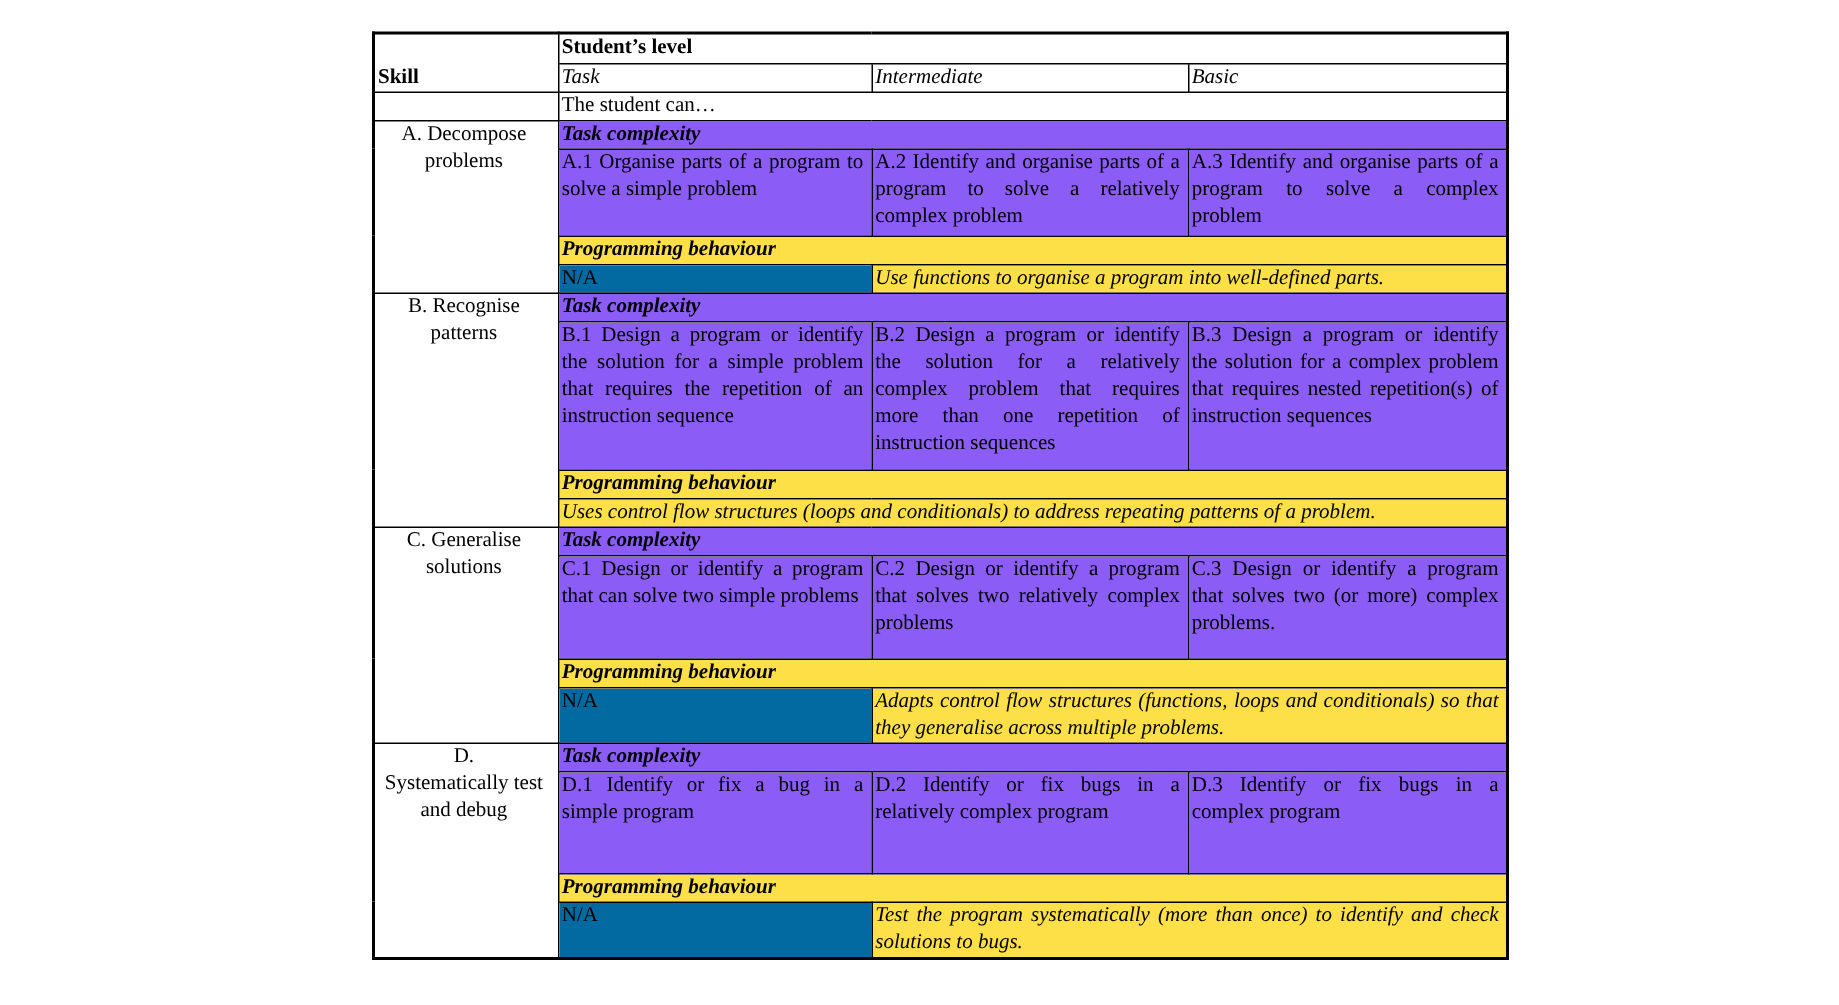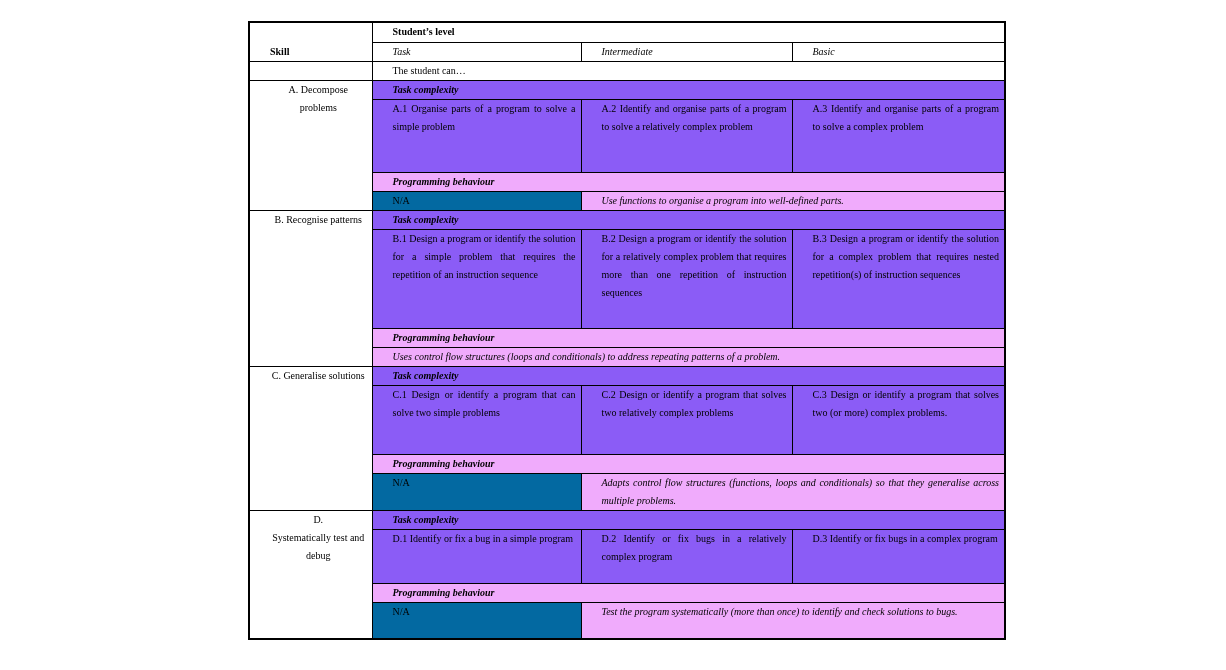--- a/index.html
+++ b/index.html
@@ -14,35 +14,35 @@
   table.rubric {
     position: absolute; left: 248px; top: 21px;
     width: 756px;
     border-collapse: collapse;
     table-layout: fixed;
     border: 2px solid #000;
   }
   td {
     border: 1px solid #000;
     vertical-align: top;
-    padding: 0 5px 0 20px;
-    font-size: 10px;
+    padding: 0 5px 0 2px;
+    font-size: 14px;
     line-height: 18px;
     overflow: hidden;
   }
   
-  .rh20{height:20px} .rh19{height:19px} .rh18{height:18px} .rh73{height:73px}
-  .rh122{height:99px} .rh69{height:69px} .rh36{height:36px} .rh54{height:54px}
+  .rh20{height:20px} .rh19{height:19px} .rh18{height:18px} .rh73{height:58px}
+  .rh122{height:99px} .rh69{height:69px} .rh36{height:36px} .rh54{height:68px}
   .rh17{height:17px} .rh37{height:37px}
   
   .bold { font-weight: bold; }
   .ital { font-style: italic; }
   .bi   { font-weight: bold; font-style: italic; }
   .blue { background: #8b5cf6; }
-  .green{ background: #f0abfc; font-style: italic; }
+  .green{ background: #fde047; font-style: italic; }
   .gray { background: #0369a1; }
   .just { text-align: justify; }
   .skill-hd { vertical-align: bottom; }
   .skill-cell { white-space: pre-line; text-align: center; }
 </style>
 </head>
 <body>
 
 <div class="page">
   <table class="rubric">

